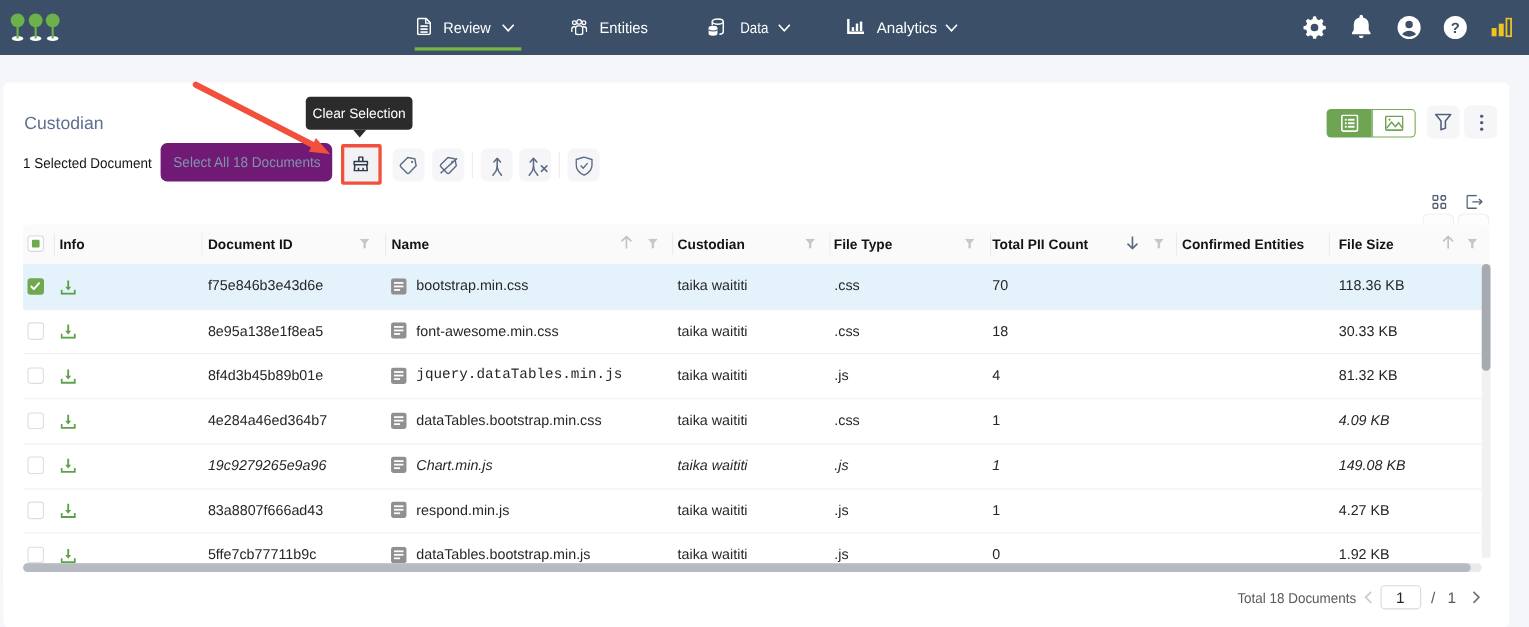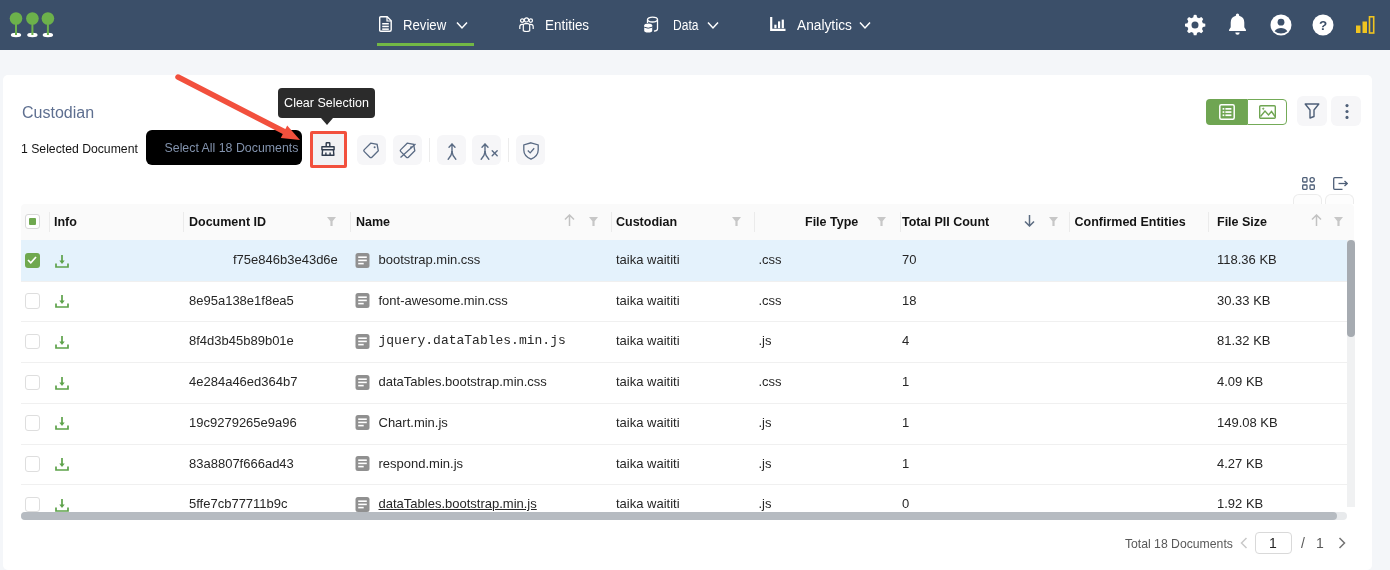--- a/index.html
+++ b/index.html
@@ -147,21 +147,21 @@
   <path d="M1.2 1 H14.8 L10 7 V13.5 L6 15 V7 Z" fill="none" stroke="#4e5f78" stroke-width="1.4" stroke-linejoin="round"></path>
 </svg>
 <div class="abs" style="left:1331px; top:96px; width:30px; height:30px; background:#f6f6f8; border-radius:6px;"></div>
 <svg class="abs" style="left:1344.5px; top:104px;" width="4" height="15" viewBox="0 0 4 15">
   <circle cx="2" cy="1.6" r="1.55" fill="#4e5f78"></circle>
     <circle cx="2" cy="7.5" r="1.55" fill="#4e5f78"></circle>
     <circle cx="2" cy="13.4" r="1.55" fill="#4e5f78"></circle>
 </svg>
 
 <div class="abs" style="left:21px; top:141px; font-size:13px; color:#141414; transform:scaleX(0.94); transform-origin:left center; white-space:nowrap;">1 Selected Document</div>
-<div class="abs" style="left:146px; top:130px; width:156px; height:35px; background:#000000; border-radius:6px; text-align:right; line-height:35px; font-size:13px; color:#8292ac; transform-origin:center; white-space:nowrap;"><span style="display:inline-block; transform:scaleX(0.95);">Select All 18 Documents</span></div>
+<div class="abs" style="left:146px; top:130px; width:156px; height:35px; background:#701a75; border-radius:6px; text-align:center; line-height:35px; font-size:13px; color:#8292ac; transform-origin:center; white-space:nowrap;"><span style="display:inline-block; transform:scaleX(0.95);">Select All 18 Documents</span></div>
 
 <div class="ibtn" style="left:356.5px;"></div>
 <div class="ibtn" style="left:392.5px;"></div>
 <div class="vdiv" style="left:428.5px;"></div>
 <div class="ibtn" style="left:436.5px;"></div>
 <div class="ibtn" style="left:472px;"></div>
 <div class="vdiv" style="left:508.3px;"></div>
 <div class="ibtn" style="left:516px;"></div>
 
 <svg class="abs" style="left:362.5px; top:142px;" width="17" height="17" viewBox="0 0 17 17">
@@ -233,21 +233,21 @@
   <path d="M11.5 4 L14.2 6.5 L11.5 9" fill="none" stroke="#4e5f78" stroke-width="1.3"></path>
 </svg>
 <div class="abs" style="left:1293px; top:194px; width:29px; height:10px; border:1px solid #ececec; border-bottom:none; border-radius:6px 6px 0 0; background:#fdfdfd;"></div>
 <div class="abs" style="left:1324.5px; top:194px; width:29px; height:10px; border:1px solid #ececec; border-bottom:none; border-radius:6px 6px 0 0; background:#fdfdfd;"></div>
 
 <div id="thead">
     <div class="hlabel" style="left: 33px;">Info</div>
     <div class="hlabel" style="left: 168px;">Document ID</div>
     <div class="hlabel" style="left: 335px;">Name</div>
     <div class="hlabel" style="left: 595px;">Custodian</div>
-    <div class="hlabel" style="left: 737px; margin-left: 47px;">File Type</div>
+    <div class="hlabel" style="left: 737px;">File Type</div>
     <div class="hlabel" style="left: 881px; text-align: right;">Total PII Count</div>
     <div class="hlabel" style="left: 1053.5px;">Confirmed Entities</div>
     <div class="hlabel" style="left: 1196px;">File Size</div>
     <div class="hsep" style="left: 28px;"></div>
     <div class="hsep" style="left: 162px;"></div>
     <div class="hsep" style="left: 328.5px;"></div>
     <div class="hsep" style="left: 590px;"></div>
     <div class="hsep" style="left: 733px;"></div>
     <div class="hsep" style="left: 879px;"></div>
     <div class="hsep" style="left: 1048px;"></div>
@@ -294,21 +294,21 @@
         <path d="M7 2 V8" fill="none" stroke="#5da24a" stroke-width="1.7"></path>
         <path d="M4.3 7.6 H9.7 L7 11 Z" fill="#5da24a"></path>
         <path d="M1 10.4 V14 H13 V10.4" fill="none" stroke="#5da24a" stroke-width="1.7"></path>
       </svg>
       <svg class="abs" style="left:333.5px; top:12.5px;" width="15" height="15" viewBox="0 0 15 15">
         <rect x="0.5" y="0" width="14" height="15" rx="2.5" fill="#909090"></rect>
         <rect x="3.2" y="3.4" width="8.6" height="1.6" fill="#fff"></rect>
         <rect x="3.2" y="6.6" width="8.6" height="1.6" fill="#fff"></rect>
         <rect x="3.2" y="9.8" width="5.5" height="1.6" fill="#fff"></rect>
       </svg>
-      <div class="cell" style="left:168px;margin-left:44px;">f75e846b3e43d6e</div>
+      <div class="cell" style="left:168px;">f75e846b3e43d6e</div>
       <div class="cell" style="left:357.5px;">bootstrap.min.css</div>
       <div class="cell" style="left:595px;">taika waititi</div>
       <div class="cell" style="left:737.5px;">.css</div>
       <div class="cell" style="left:881px;">70</div>
       <div class="cell" style="left:1196px;">118.36 KB</div>
     </div>
     <div class="row" style="top:280.7px;">
       <div class="cbx"></div>
       <svg class="abs" style="left:33.8px; top:12.5px;" width="14" height="15" viewBox="0 0 14 15">
         <path d="M7 2 V8" fill="none" stroke="#5da24a" stroke-width="1.7"></path>
@@ -361,24 +361,24 @@
         <rect x="0.5" y="0" width="14" height="15" rx="2.5" fill="#909090"></rect>
         <rect x="3.2" y="3.4" width="8.6" height="1.6" fill="#fff"></rect>
         <rect x="3.2" y="6.6" width="8.6" height="1.6" fill="#fff"></rect>
         <rect x="3.2" y="9.8" width="5.5" height="1.6" fill="#fff"></rect>
       </svg>
       <div class="cell" style="left:168px;">4e284a46ed364b7</div>
       <div class="cell" style="left:357.5px;">dataTables.bootstrap.min.css</div>
       <div class="cell" style="left:595px;">taika waititi</div>
       <div class="cell" style="left:737.5px;">.css</div>
       <div class="cell" style="left:881px;">1</div>
-      <div class="cell" style="left:1196px;">4.09 KB</div>
+      <div class="cell" style="left:1196px;font-style:italic;">4.09 KB</div>
     </div>
     <div class="rsep" style="top:362.1px;"></div>
-    <div class="row" style="top:402.8px;">
+    <div class="row" style="top:402.8px;font-style:italic;">
       <div class="cbx"></div>
       <svg class="abs" style="left:33.8px; top:12.5px;" width="14" height="15" viewBox="0 0 14 15">
         <path d="M7 2 V8" fill="none" stroke="#5da24a" stroke-width="1.7"></path>
         <path d="M4.3 7.6 H9.7 L7 11 Z" fill="#5da24a"></path>
         <path d="M1 10.4 V14 H13 V10.4" fill="none" stroke="#5da24a" stroke-width="1.7"></path>
       </svg>
       <svg class="abs" style="left:333.5px; top:12.5px;" width="15" height="15" viewBox="0 0 15 15">
         <rect x="0.5" y="0" width="14" height="15" rx="2.5" fill="#909090"></rect>
         <rect x="3.2" y="3.4" width="8.6" height="1.6" fill="#fff"></rect>
         <rect x="3.2" y="6.6" width="8.6" height="1.6" fill="#fff"></rect>
@@ -420,21 +420,21 @@
         <path d="M4.3 7.6 H9.7 L7 11 Z" fill="#5da24a"></path>
         <path d="M1 10.4 V14 H13 V10.4" fill="none" stroke="#5da24a" stroke-width="1.7"></path>
       </svg>
       <svg class="abs" style="left:333.5px; top:12.5px;" width="15" height="15" viewBox="0 0 15 15">
         <rect x="0.5" y="0" width="14" height="15" rx="2.5" fill="#909090"></rect>
         <rect x="3.2" y="3.4" width="8.6" height="1.6" fill="#fff"></rect>
         <rect x="3.2" y="6.6" width="8.6" height="1.6" fill="#fff"></rect>
         <rect x="3.2" y="9.8" width="5.5" height="1.6" fill="#fff"></rect>
       </svg>
       <div class="cell" style="left:168px;">5ffe7cb77711b9c</div>
-      <div class="cell" style="left:357.5px;text-decoration:underline;">dataTables.bootstrap.min.js</div>
+      <div class="cell" style="left:357.5px;">dataTables.bootstrap.min.js</div>
       <div class="cell" style="left:595px;">taika waititi</div>
       <div class="cell" style="left:737.5px;">.js</div>
       <div class="cell" style="left:881px;">0</div>
       <div class="cell" style="left:1196px;">1.92 KB</div>
     </div>
     <div class="rsep" style="top:484.20000000000005px;"></div>
     <div class="abs" style="left:3px; top:519.5px; width:1369px; height:11px; background:#fff;"></div>
     <div class="abs" style="left:20.5px; top:512px; width:1326.5px; height:7.5px; background:#e8eaec; border-radius:4px;"></div>
     <div class="abs" style="left:20.5px; top:512px; width:1316.5px; height:7.5px; background:#b6bbc1; border-radius:4px;"></div>
     <div class="abs" style="left:1347px; top:240px; width:7.5px; height:267px; background:#f0f1f2;"></div>

